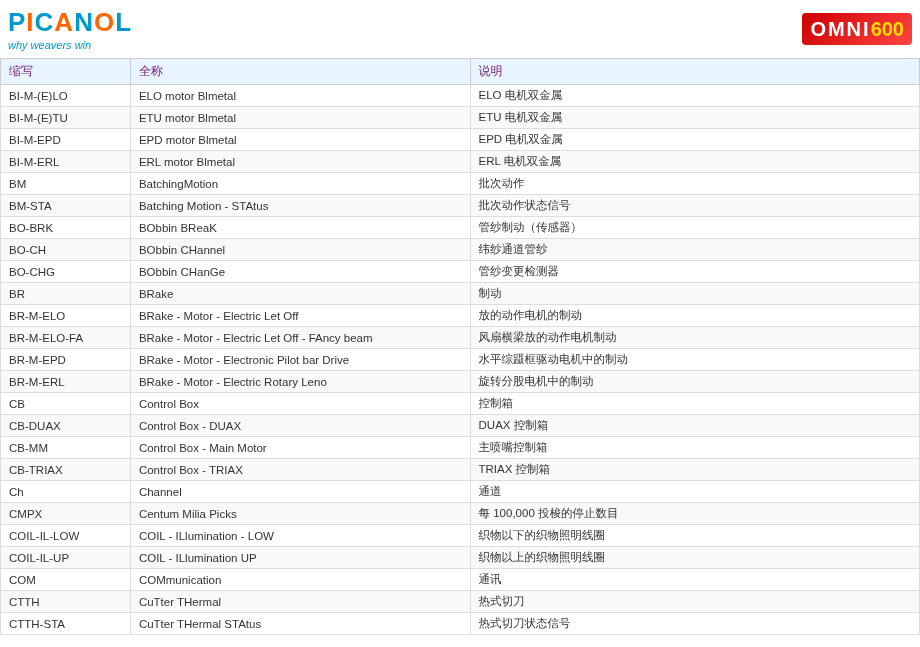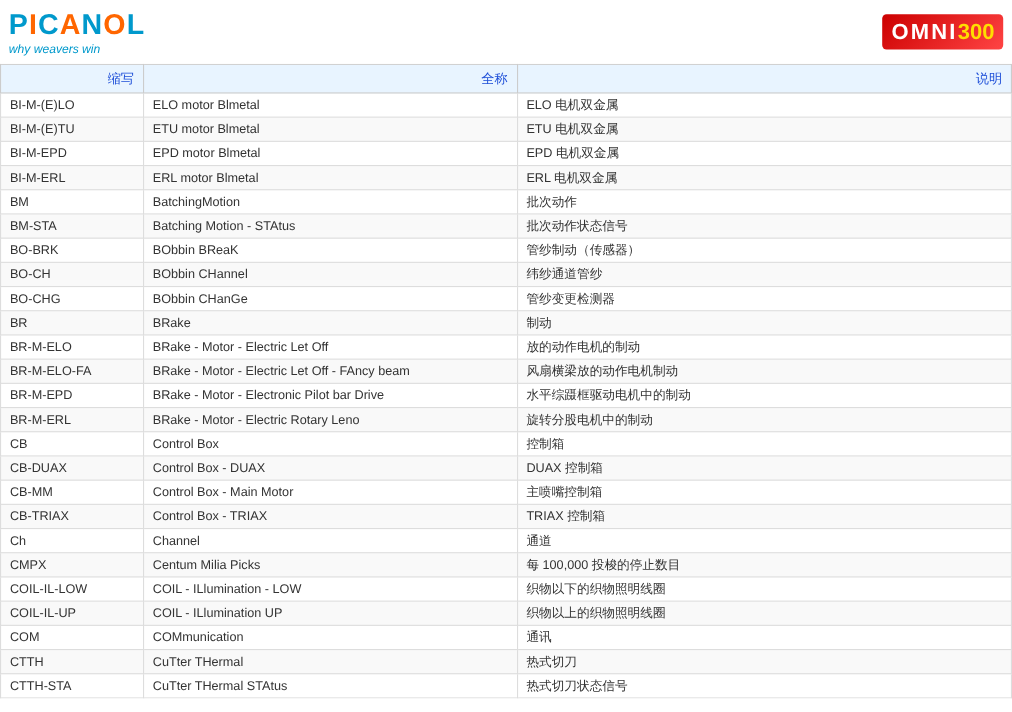--- a/index.html
+++ b/index.html
@@ -82,22 +82,22 @@
       overflow: hidden;
     }
 
     table {
       width: 100%;
       border-collapse: collapse;
     }
 
     thead th {
       background: #e8f4ff;
-      color: #1d4ed8;
-      text-align: right;
+      color: #701a75;
+      text-align: left;
       padding: 4px 8px;
       border: 1px solid #ccc;
       font-weight: normal;
       font-size: 12px;
     }
 
     tbody tr td {
       padding: 3px 8px;
       border: 1px solid #ddd;
       font-size: 11.5px;
@@ -123,21 +123,21 @@
   <div class="logo-area">
     <div class="logo-picanol">
       <span class="logo-picanol-text">
         <span class="logo-p">P</span><span class="logo-i">I</span><span class="logo-c">C</span><span class="logo-a">A</span><span class="logo-n">N</span><span class="logo-o">O</span><span class="logo-l">L</span>
       </span>
     </div>
     <div class="logo-tagline">why weavers win</div>
   </div>
   <div class="logo-omni">
     <span class="logo-omni-text">OMNI</span>
-      <span class="logo-omni-800">300</span>
+      <span class="logo-omni-800">600</span>
   </div>
 </div>
 
 <div class="table-container">
   <table>
     <thead>
       <tr>
         <th class="col-abbr">缩写</th>
         <th class="col-full">全称</th>
         <th class="col-desc">说明</th>

